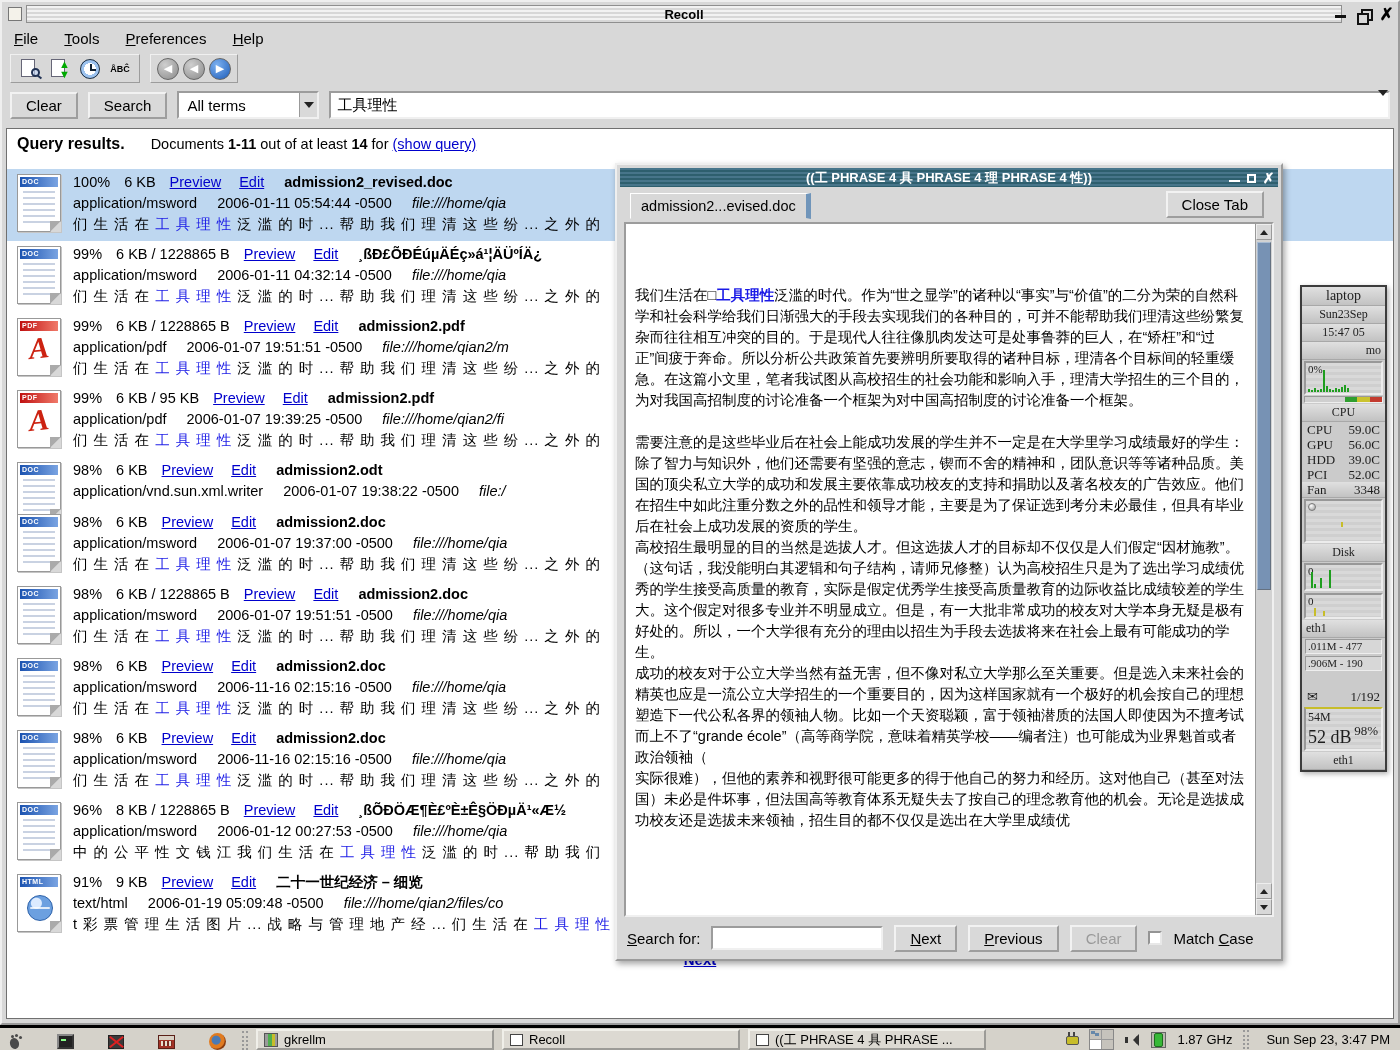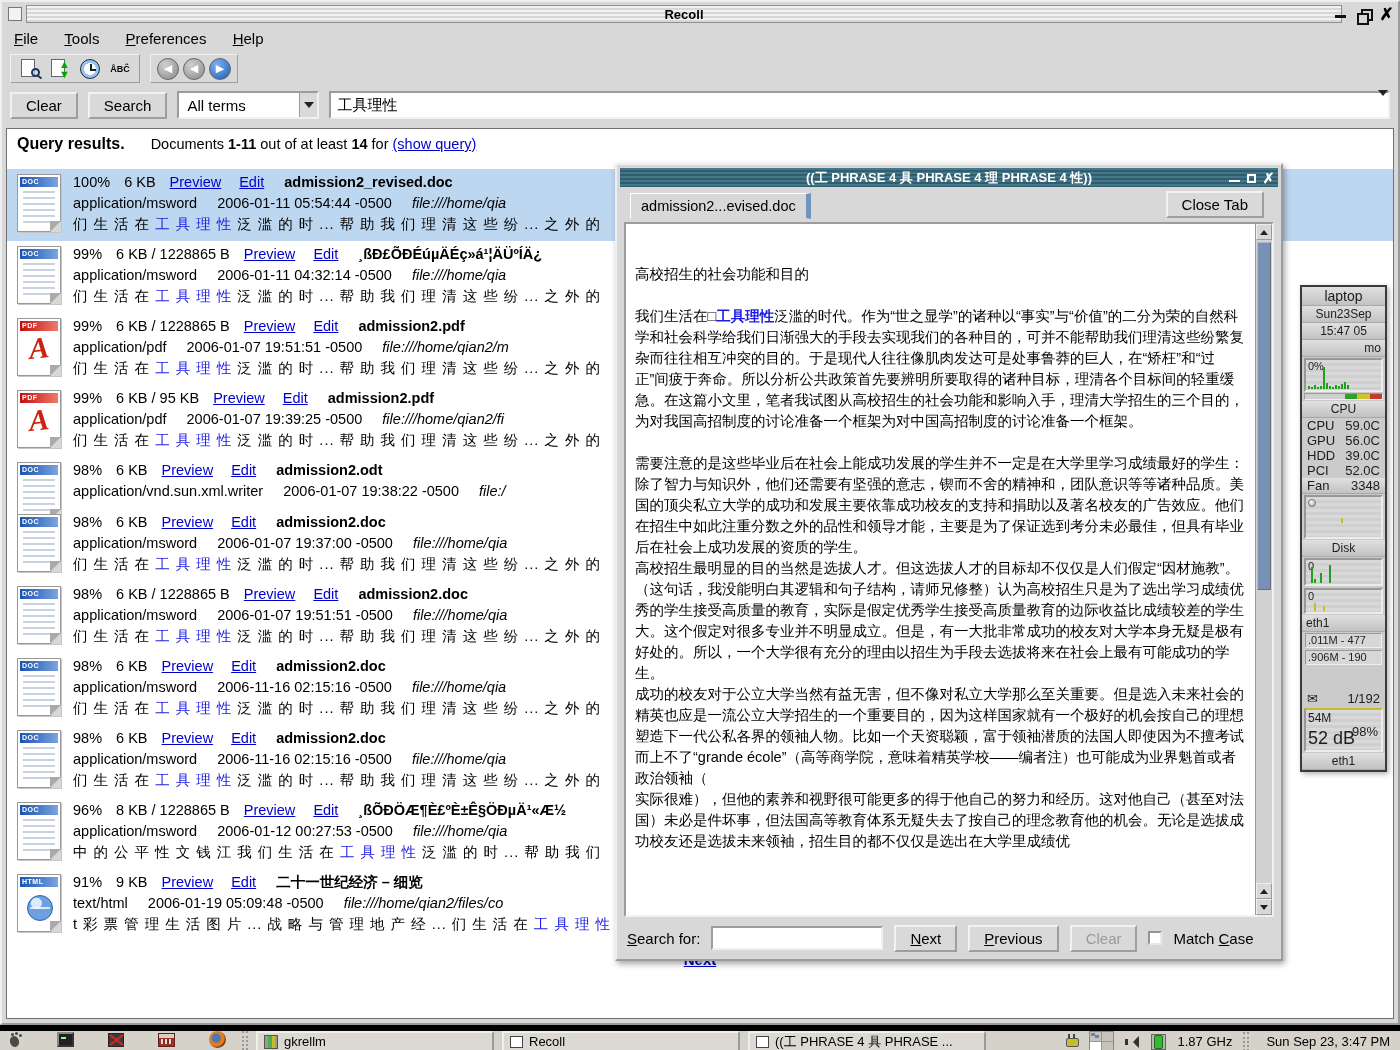--- a/index.html
+++ b/index.html
@@ -125,21 +125,21 @@
   .sc-thumb{position:absolute;left:1px;right:1px;top:18px;height:348px;background:#7792b4;border:1px outset #a8bcd4;}
   .pv-findbar{position:absolute;left:4px;right:4px;bottom:4px;height:34px;display:flex;align-items:center;
     gap:11px;padding:0 6px;font-size:15px;}
   .pv-findbar input{width:172px;height:24px;border:2px inset #f0f0f0;font-size:14px;padding:0 4px;
     font-family:"Liberation Sans",sans-serif;background:#fff;}
   .btn[disabled]{color:#9a9a9a;}
   .checkbox{width:14px;height:14px;background:#fff;border:2px inset #e8e8e8;display:inline-block;}
 
   
   #gkrellm{position:absolute;left:1300px;top:285px;width:87px;height:487px;
-    background:#cbcbcb;border:2px solid #3c3c3c;font-family:Liberation Sans, sans-serif;
+    background:#cbcbcb;border:2px solid #3c3c3c;font-family:Liberation Serif, serif;
     font-size:12px;color:#1d1d1d;display:flex;flex-direction:column;box-shadow:2px 2px 5px rgba(0,0,0,.3);}
   .gk-row{background:linear-gradient(180deg,#e0e0e0,#c2c2c2);border-bottom:1px solid #a8a8a8;
     padding:1px 4px;white-space:nowrap;overflow:hidden;}
   .gk-center{text-align:center;}
   .gk-right{text-align:right;}
   .gk-host{font-size:14px;}
   .gk-chart{position:relative;margin:1px 2px;background:repeating-linear-gradient(180deg,#d9d9d9 0 3px,#cfcfcf 3px 6px);
     border:2px inset #ececec;overflow:hidden;}
   .gk-chart .lbl{position:absolute;left:2px;top:0;font-size:11px;}
   .spikes{position:absolute;left:2px;right:2px;bottom:1px;height:24px;display:flex;align-items:flex-end;gap:1px;}
@@ -166,21 +166,21 @@
   .gk-spacer{flex:1;background:#cbcbcb;}
   .gk-mail{display:flex;justify-content:space-between;align-items:center;font-size:13px;padding:1px 5px;}
   .wifi{position:relative;margin:1px 2px;height:44px;border:2px inset #ececec;
     background:repeating-linear-gradient(180deg,#d9d9d9 0 3px,#cfcfcf 3px 6px);border-top:2px solid #c7bd2a;}
   .wifi .w-rate{position:absolute;left:2px;top:1px;font-size:12px;}
   .wifi .w-q{position:absolute;right:3px;top:14px;font-size:13px;}
   .wifi .w-db{position:absolute;left:2px;bottom:1px;font-size:18px;}
 
   
   #taskbar{position:absolute;left:0;right:0;bottom:0;height:25px;background:#d5d2ca;
-    border-top:6px solid #000000;display:flex;align-items:flex-start;padding:0 4px;gap:8px;font-size:13px;}
+    border-top:3px solid #000000;display:flex;align-items:flex-end;padding:0 4px;gap:8px;font-size:13px;}
   .launchers{display:flex;align-items:center;gap:34px;padding:0 8px 0 6px;}
   .tb-sep{width:6px;height:19px;border-left:2px dotted #999;border-right:2px dotted #999;}
   .task-btn{display:flex;align-items:center;gap:6px;width:238px;height:21px;padding:0 6px;
     background:#dcd9d2;border:2px outset #f0efe9;overflow:hidden;white-space:nowrap;}
   .mini-win{width:13px;height:12px;background:#fff;border:1px solid #444;flex:0 0 auto;}
   .mini-gk{width:14px;height:14px;flex:0 0 auto;border:1px solid #555;
     background:linear-gradient(90deg,#9a9a9a 0 3px,#4fae4f 3px 7px,#c7bd2a 7px 10px,#9a9a9a 10px);}
   .tray{display:flex;align-items:center;gap:11px;margin-left:auto;}
   .icon-foot{position:relative;width:13px;height:15px;}
   .icon-foot::before{content:"";position:absolute;left:0;top:4px;width:9px;height:11px;border-radius:50%;
@@ -561,21 +561,20 @@
       <span class="pvb pvb-max"></span>
       <span class="pvb pvb-close">✗</span>
     </span>
   </div>
   <div class="pv-tabrow">
     <span class="pv-tab">admission2...evised.doc</span>
     <button class="btn pv-closetab">Close Tab</button>
   </div>
   <div class="pv-textarea">
     <div class="pv-text" id="preview-text">
-        <div class="pv-para"><span>高校招生的社会功能和目的</span></div>
         <div class="pv-para"></div>
         <div class="pv-para"><span>我们生活在□</span><span class="hl-term">工具理性</span><span>泛滥的时代。作为“世之显学”的诸种以“事实”与“价值”的二分为荣的自然科学和社会科学给我们日渐强大的手段去实现我们的各种目的，可并不能帮助我们理清这些纷繁复杂而往往相互冲突的目的。于是现代人往往像肌肉发达可是处事鲁莽的巨人，在“矫枉”和“过正”间疲于奔命。所以分析公共政策首先要辨明所要取得的诸种目标，理清各个目标间的轻重缓急。在这篇小文里，笔者我试图从高校招生的社会功能和影响入手，理清大学招生的三个目的，为对我国高招制度的讨论准备一个框架为对中国高招制度的讨论准备一个框架。</span></div>
         <div class="pv-para"></div>
         <div class="pv-para"><span>需要注意的是这些毕业后在社会上能成功发展的学生并不一定是在大学里学习成绩最好的学生：除了智力与知识外，他们还需要有坚强的意志，锲而不舍的精神和，团队意识等等诸种品质。美国的顶尖私立大学的成功和发展主要依靠成功校友的支持和捐助以及著名校友的广告效应。他们在招生中如此注重分数之外的品性和领导才能，主要是为了保证选到考分未必最佳，但具有毕业后在社会上成功发展的资质的学生。</span></div>
         <div class="pv-para"><span>高校招生最明显的目的当然是选拔人才。但这选拔人才的目标却不仅仅是人们假定“因材施教”。（这句话，我没能明白其逻辑和句子结构，请师兄修整）认为高校招生只是为了选出学习成绩优秀的学生接受高质量的教育，实际是假定优秀学生接受高质量教育的边际收益比成绩较差的学生大。这个假定对很多专业并不明显成立。但是，有一大批非常成功的校友对大学本身无疑是极有好处的。所以，一个大学很有充分的理由以招生为手段去选拔将来在社会上最有可能成功的学生。</span></div>
         <div class="pv-para"><span>成功的校友对于公立大学当然有益无害，但不像对私立大学那么至关重要。但是选入未来社会的精英也应是一流公立大学招生的一个重要目的，因为这样国家就有一个极好的机会按自己的理想塑造下一代公私各界的领袖人物。比如一个天资聪颖，富于领袖潜质的法国人即使因为不擅考试而上不了“grande école”（高等商学院，意味着精英学校——编者注）也可能成为业界魁首或者政治领袖（</span></div>
         <div class="pv-para"><span>实际很难），但他的素养和视野很可能更多的得于他自己的努力和经历。这对他自己（甚至对法国）未必是件坏事，但法国高等教育体系无疑失去了按自己的理念教育他的机会。无论是选拔成功校友还是选拔未来领袖，招生目的都不仅仅是选出在大学里成绩优</span></div>
       </div>
     <div class="pv-scroll">
       <span class="sc-btn sc-up">

